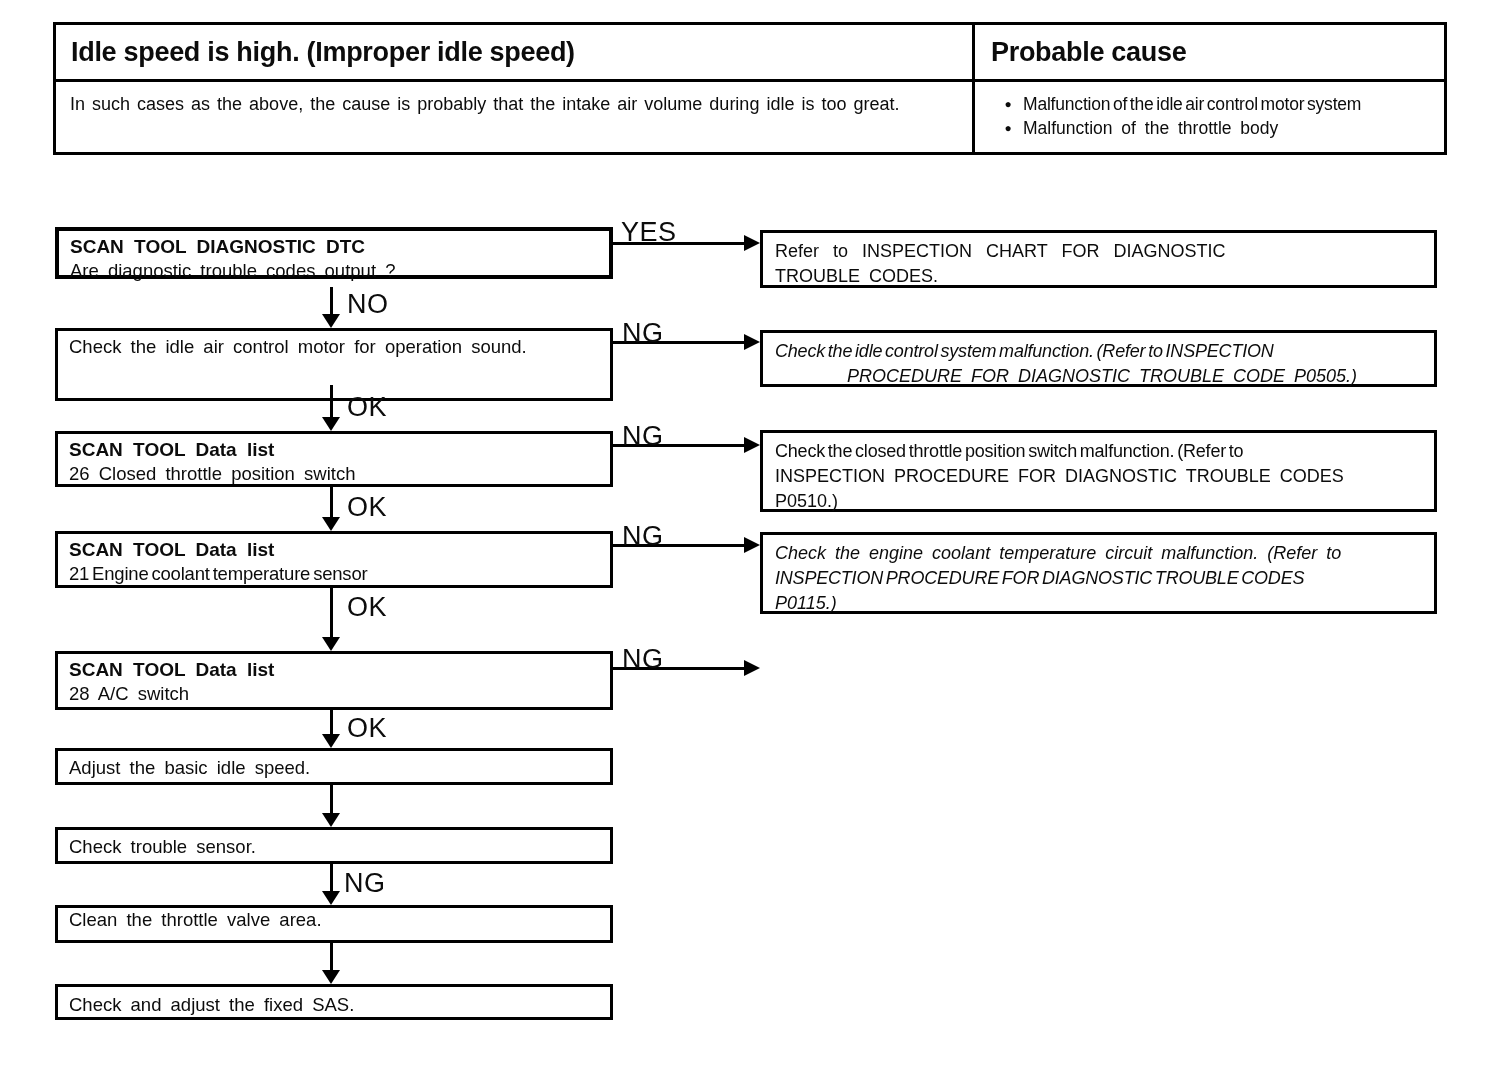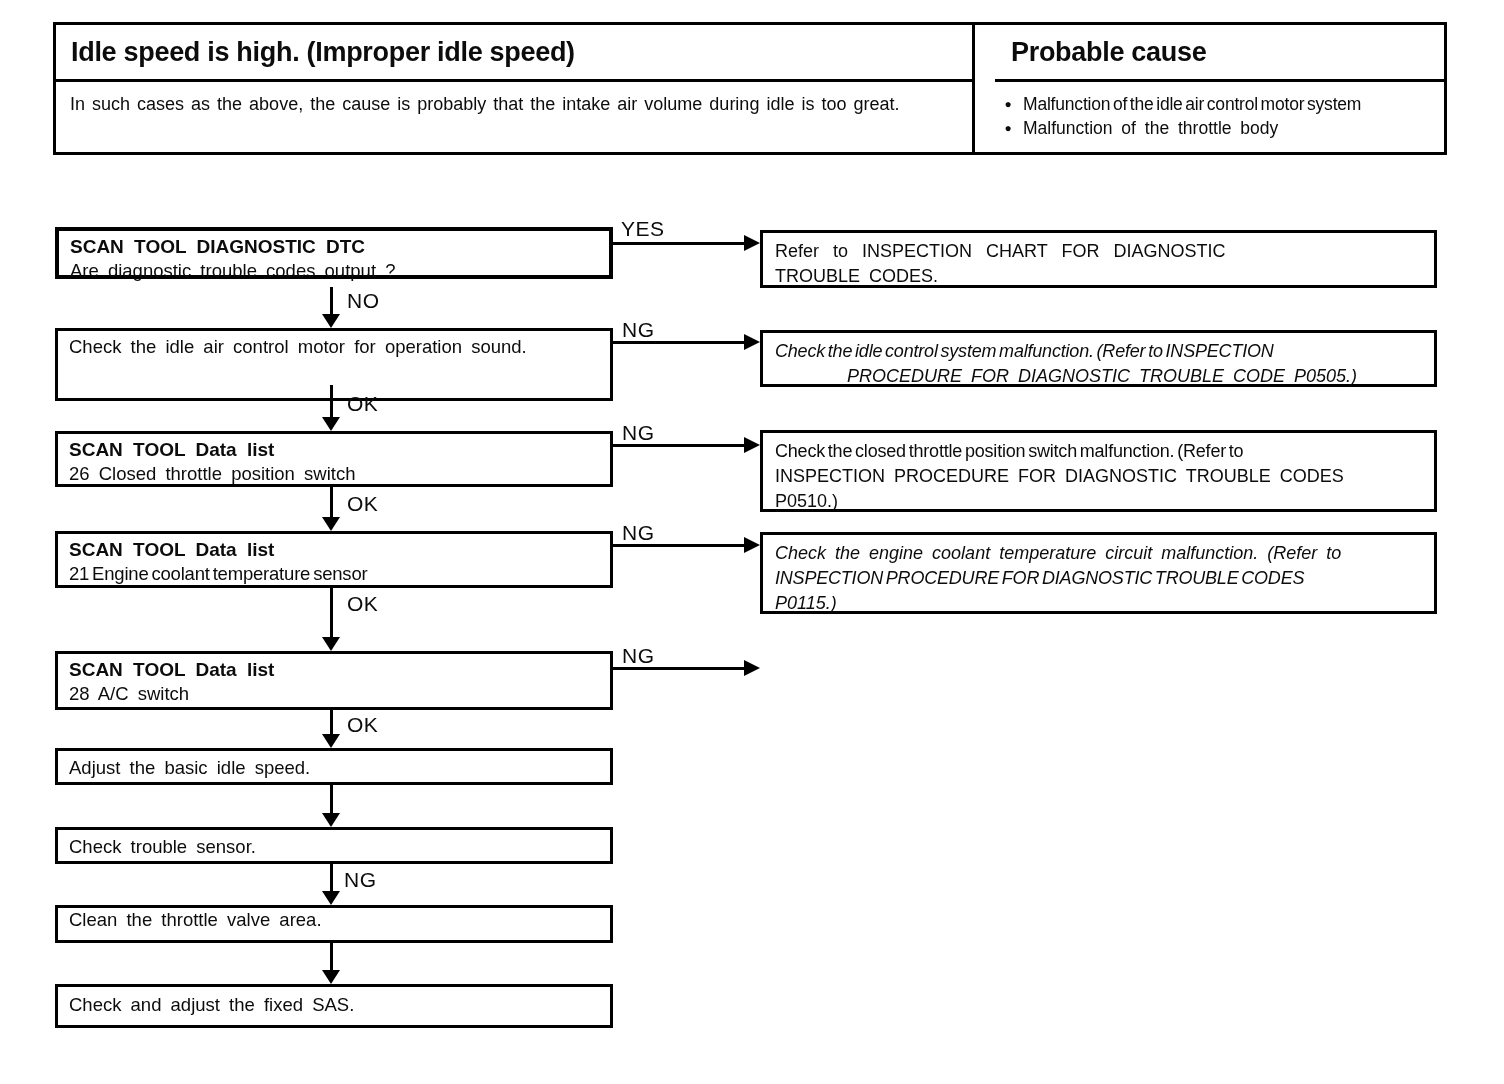--- a/index.html
+++ b/index.html
@@ -14,21 +14,21 @@
   .htable{
     position:absolute;left:53px;top:22px;width:1388px;height:127px;
     border:3px solid #000;display:grid;
     grid-template-columns:919px 1fr;grid-template-rows:57px 1fr;
   }
   .hcell{box-sizing:border-box;}
   .hc-tl{border-right:3px solid #000;border-bottom:3px solid #000;
     display:flex;align-items:center;padding:0 15px;
     font-size:27px;font-weight:bold;letter-spacing:-0.3px;}
   .hc-tr{border-bottom:3px solid #000;display:flex;align-items:center;
-    padding:8px 16px;font-size:27px;font-weight:bold;letter-spacing:-0.3px;margin-left:20px;}
+    padding:8px 16px;font-size:27px;font-weight:bold;letter-spacing:-0.3px;}
   .hc-bl{border-right:3px solid #000;padding:10px 14px;
     font-size:18px;line-height:24px;word-spacing:2px;}
   .hc-br{padding:10px 8px;font-size:17.5px;line-height:24px;}
   .cause{display:flex;align-items:flex-start;padding-left:10px;}
   .bullet{width:30px;flex:0 0 30px;text-align:center;font-size:12px;line-height:24px;}
 
   
   .sbox{
     position:absolute;left:55px;width:558px;box-sizing:border-box;
     border:3px solid #000;background:#fff;padding:4px 11px;
@@ -36,21 +36,21 @@
   }
   .sbox .btitle{font-weight:bold;font-size:19px;word-spacing:5px;}
   .s1{top:227px;height:52px;border-width:4px;}
   .s2{top:328px;height:73px;}
   .s3{top:431px;height:56px;}
   .s4{top:531px;height:57px;word-spacing:0px;}
   .s5{top:651px;height:59px;}
   .s6{top:748px;height:37px;padding-top:5px;}
   .s7{top:827px;height:37px;padding-top:5px;}
   .s8{top:905px;height:38px;padding-top:0;}
-  .s9{top:984px;height:44px;padding-top:6px;}
+  .s9{top:984px;height:36px;padding-top:6px;}
 
   
   .rbox{
     position:absolute;left:760px;width:677px;box-sizing:border-box;
     border:3px solid #000;background:#fff;padding:6px 12px;
     font-size:18px;line-height:25px;
   }
   .r1{top:230px;height:58px;}
   .r2{top:330px;height:57px;font-style:italic;}
   .r3{top:430px;height:82px;}
@@ -64,21 +64,21 @@
 
   
   .vline{position:absolute;left:330px;width:3px;background:#000;}
   .varrow{position:absolute;left:322px;width:0;height:0;
     border-left:9px solid transparent;border-right:9px solid transparent;
     border-top:14px solid #000;}
   .hline{position:absolute;left:613px;width:133px;height:3px;background:#000;}
   .harrow{position:absolute;left:744px;width:0;height:0;
     border-top:8px solid transparent;border-bottom:8px solid transparent;
     border-left:16px solid #000;}
-  .lbl{position:absolute;font-size:21px;letter-spacing:0.5px;color:#0c0c0c;}
+  .lbl{position:absolute;font-size:27px;letter-spacing:0.5px;color:#0c0c0c;}
 </style>
 </head>
 <body>
 
 <div class="page">
 
   <div class="htable">
     <div class="hcell hc-tl">Idle speed is high. (Improper idle speed)</div>
     <div class="hcell hc-tr">Probable cause</div>
     <div class="hcell hc-bl">In such cases as the above, the cause is probably that the intake air volume during idle is too great.</div>

